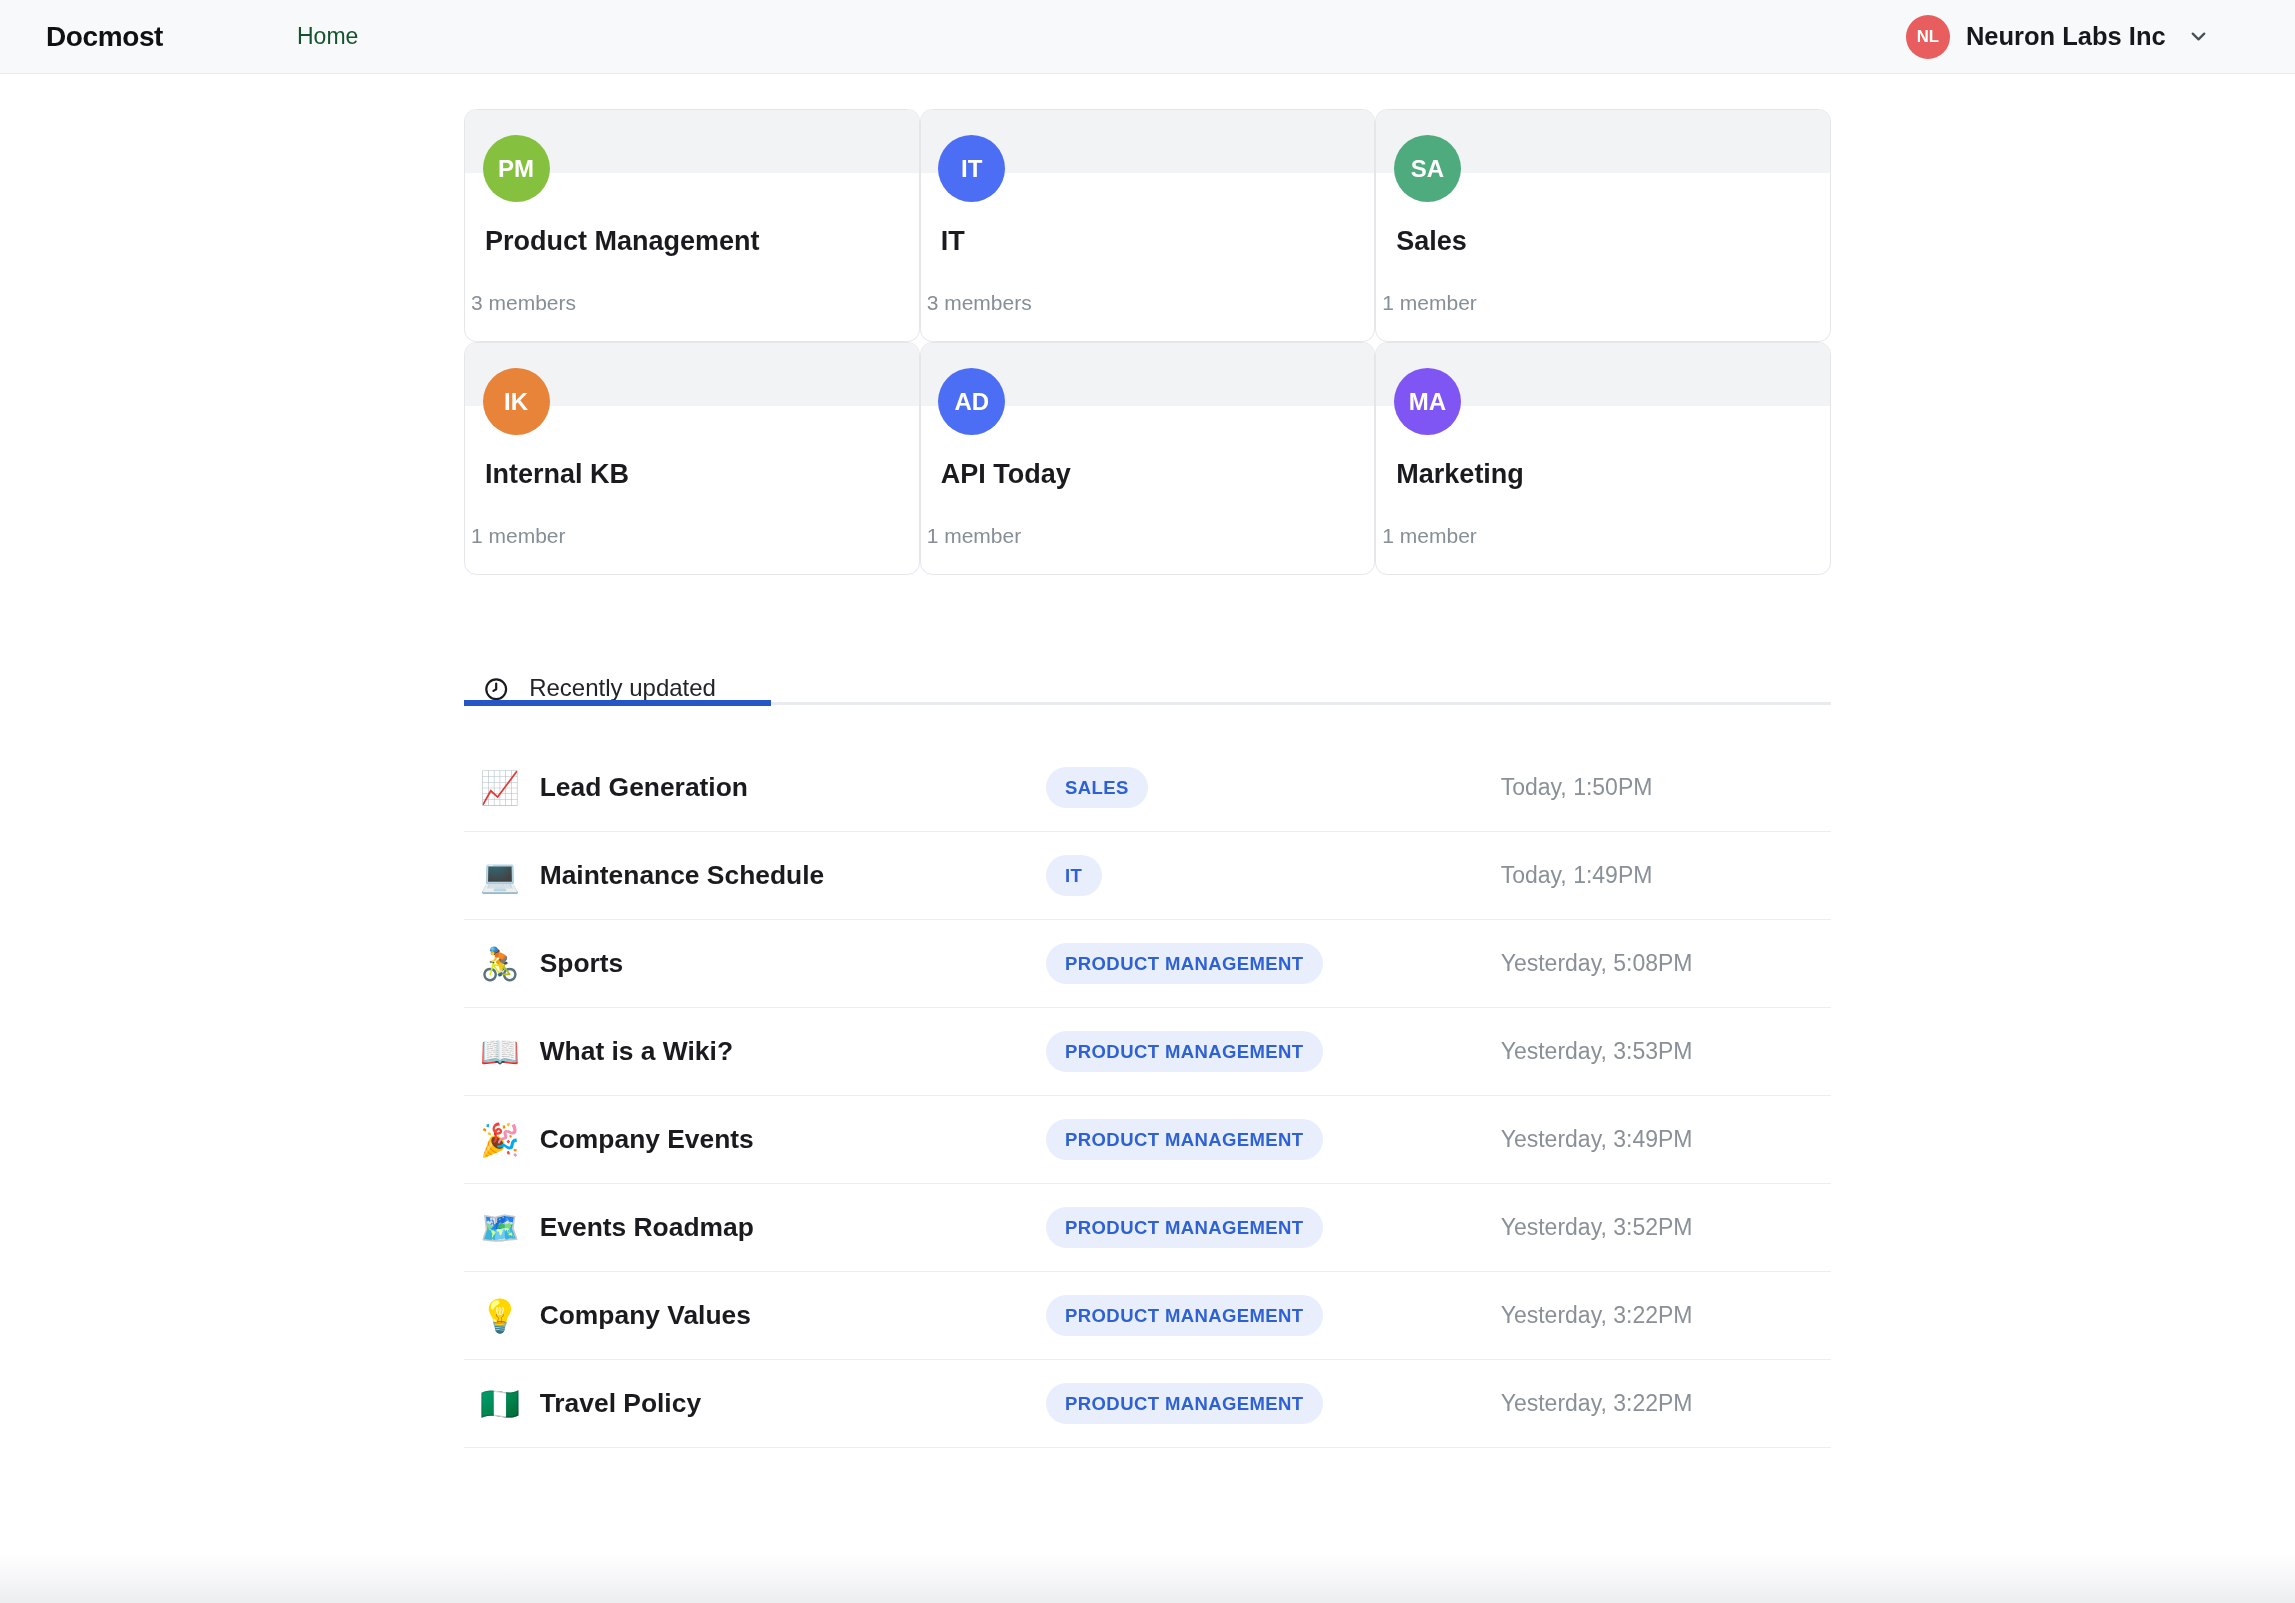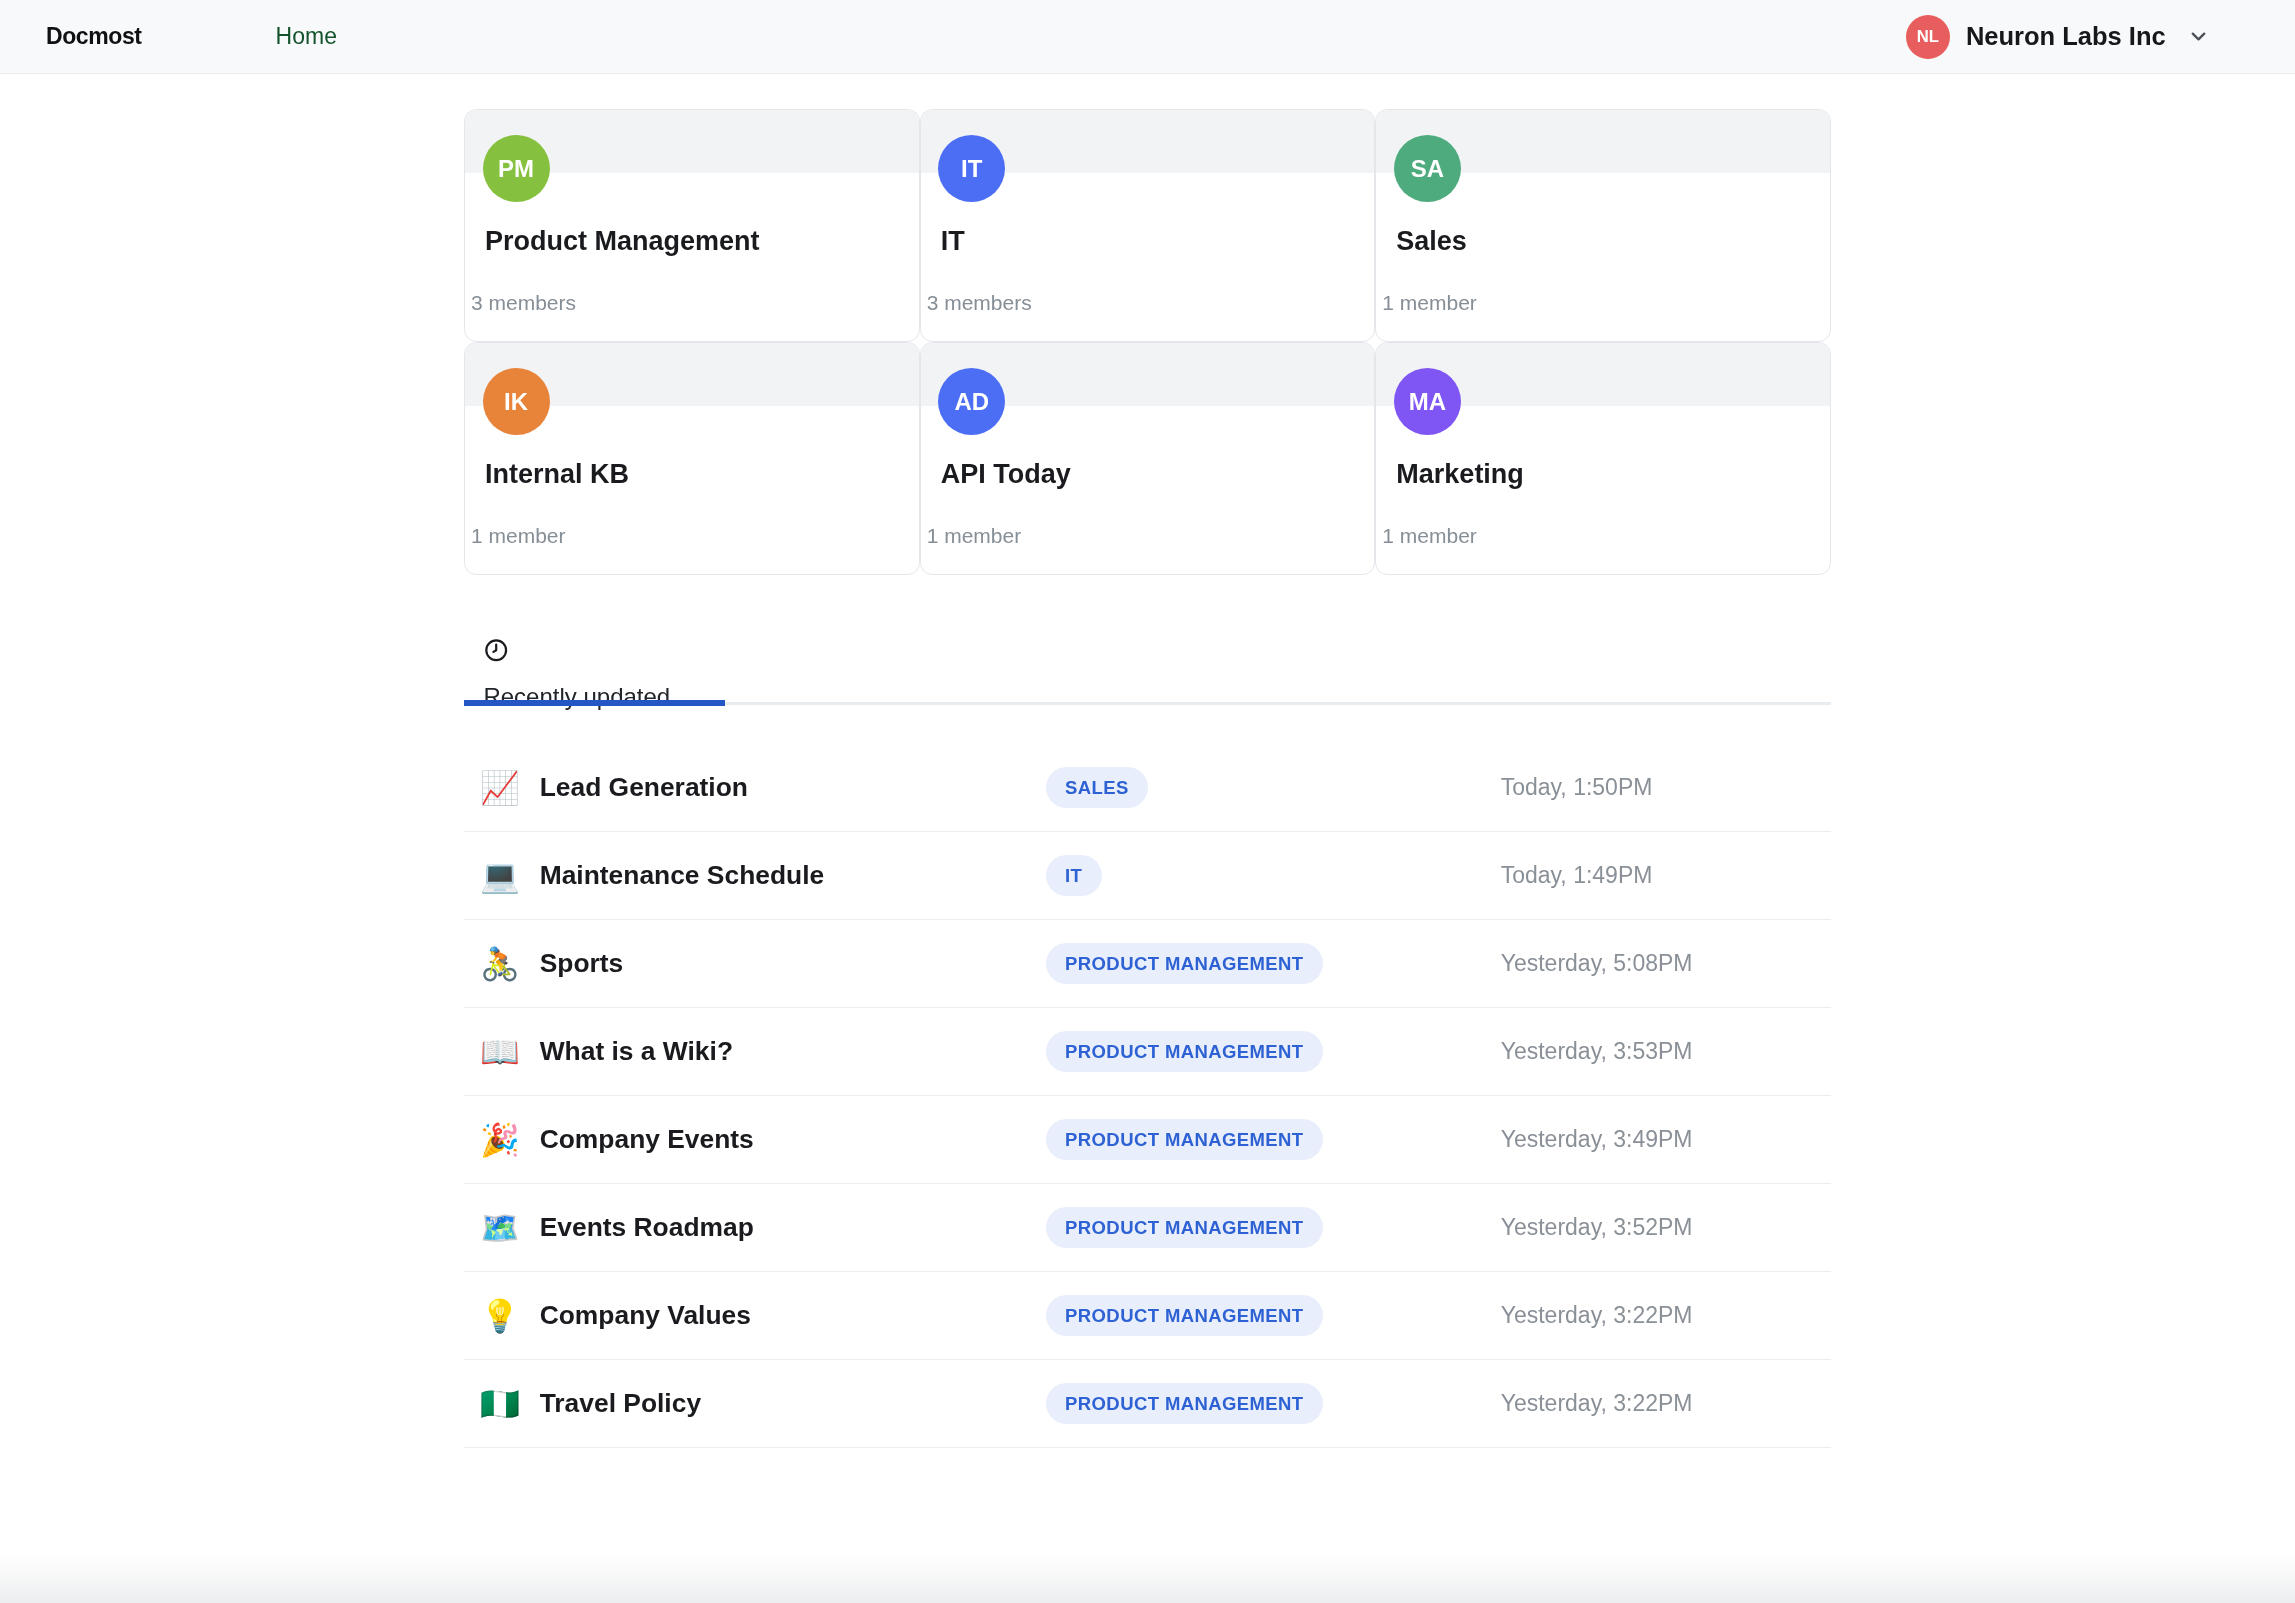--- a/index.html
+++ b/index.html
@@ -15,21 +15,21 @@
   
   .topbar {
     height: 74px;
     background: #f8f9fa;
     border-bottom: 1.8px solid #e9ecef;
     display: flex;
     align-items: center;
     padding: 0 85px 0 46px;
   }
   .logo {
-    font-size: 23px;
+    font-size: 28px;
     font-weight: 700;
     letter-spacing: -0.4px;
     color: #101113;
     cursor: pointer;
   }
   .nav-home {
     margin-left: 134px;
     font-size: 23px;
     color: #14532d;
     cursor: pointer;
@@ -118,28 +118,27 @@
 
   
   .tabs {
     margin-top: 62px;
     border-bottom: 3.5px solid #e9ecef;
     display: flex;
   }
   .tab {
     position: relative;
     display: flex;
-    align-items: flex-start;
+    align-items: flex-end;
     gap: 19.4px;
     padding: 0 55px 0 19.4px;
     height: 65px;
     font-size: 24px;
     color: #212529;
     cursor: pointer;
-    flex-direction: column;
   }
   .tab .indicator {
     position: absolute;
     left: 0; right: 0; bottom: -3.5px;
     height: 5.3px;
     background: #2457c5;
   }
   .tab-icon { display: flex; align-items: center; color: #1a1b1e; }
 
   

